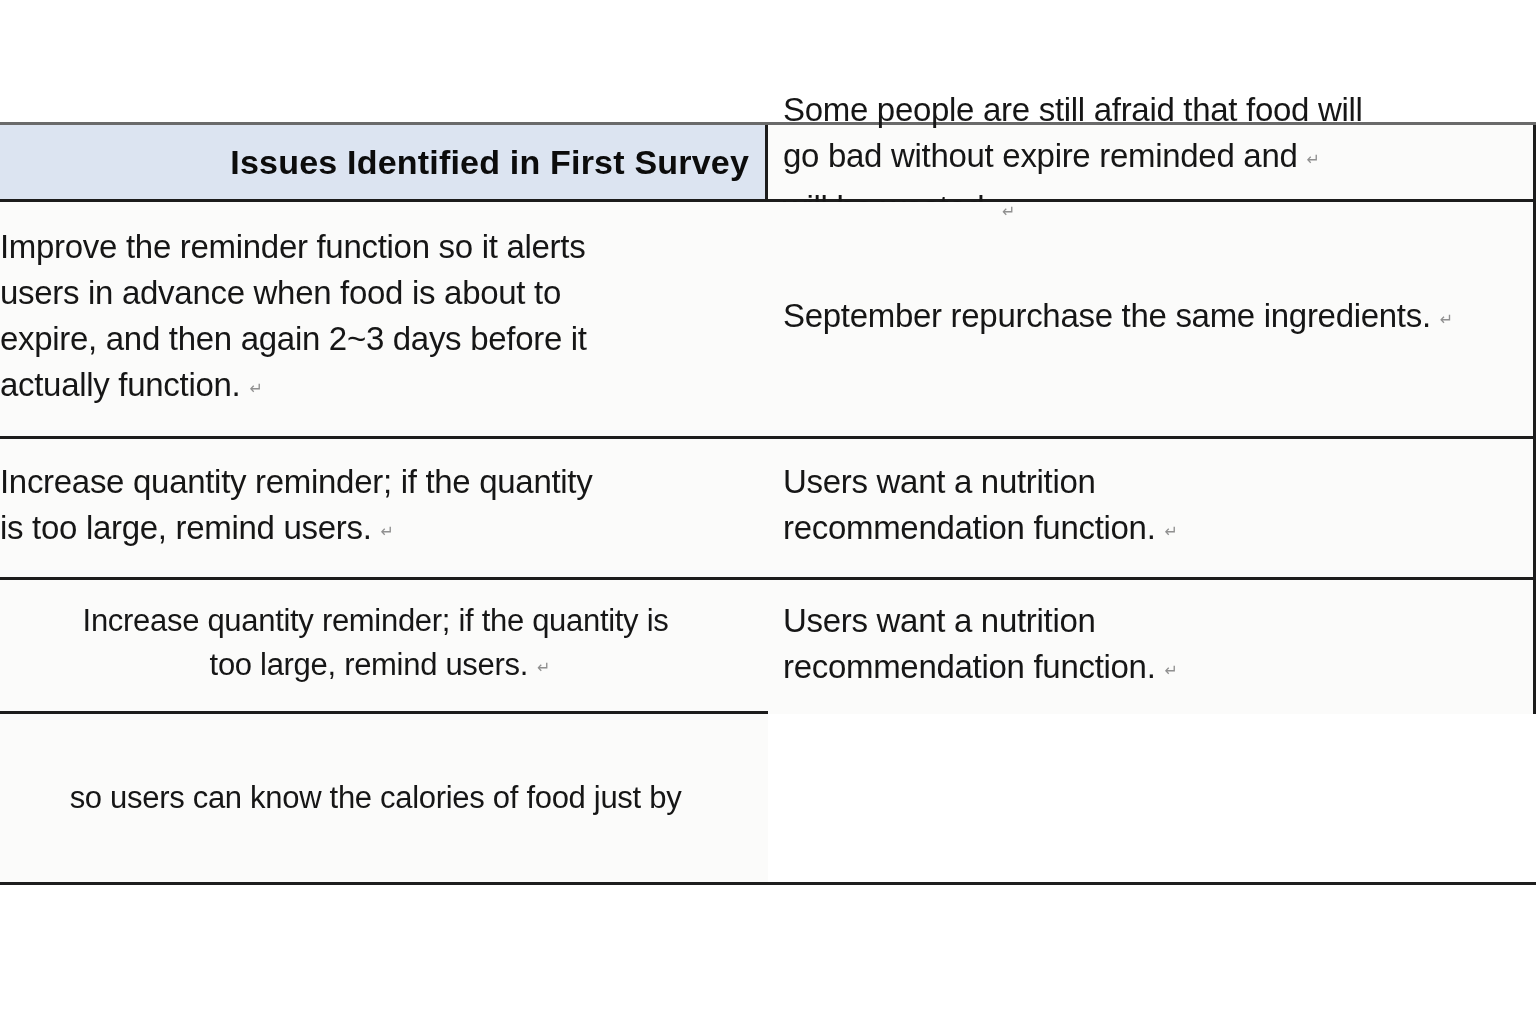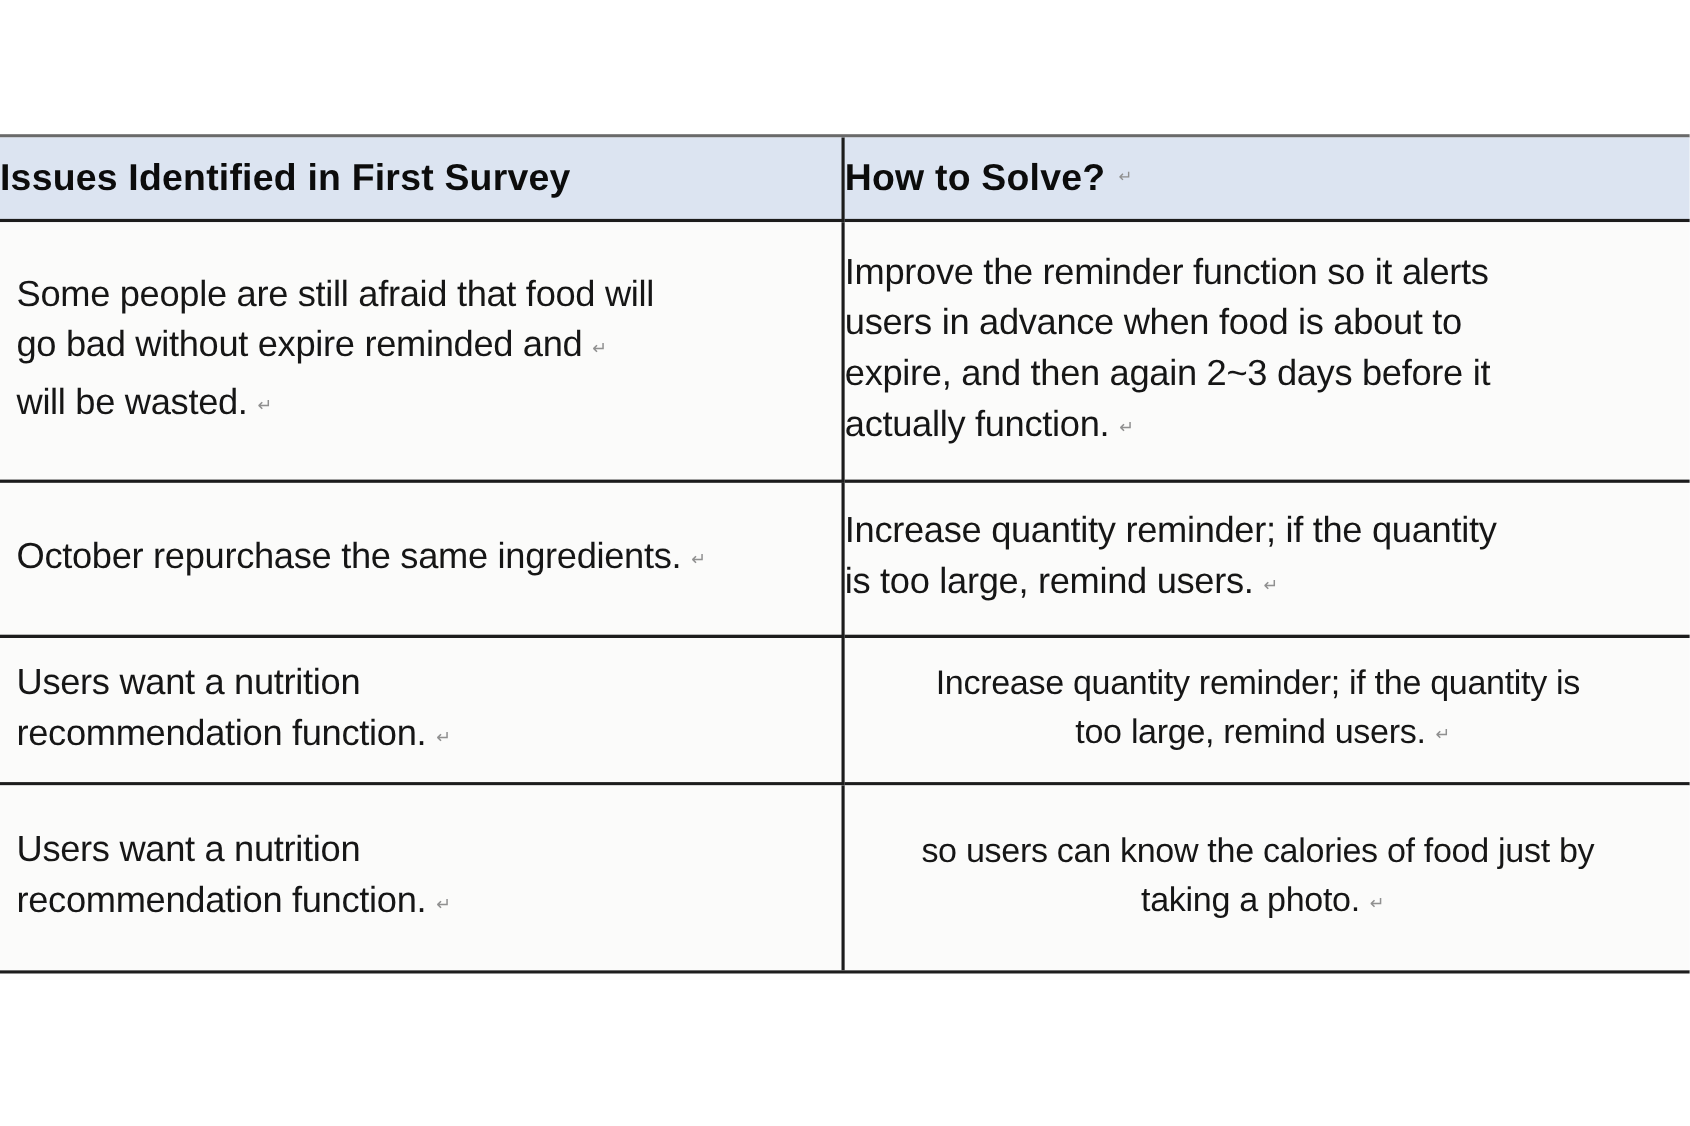--- a/index.html
+++ b/index.html
@@ -40,27 +40,27 @@
   }
   .cell.col-right {
     padding-right: 8px;
   }
   .cell.rule-below {
     border-bottom: 3px solid #1c1c1c;
   }
   .cell.header {
     background: #dce4f1;
     align-items: center;
-    justify-content: flex-start;
+    justify-content: flex-end;
     flex-direction: row;
     font-weight: bold;
     font-size: 34px;
     letter-spacing: 0.2px;
     color: #0c0c0c;
-    padding: 0;
+    padding: 16px;
   }
   .line {
     white-space: nowrap;
     letter-spacing: -0.3px;
   }
   .fs-a { font-size: 33px; line-height: 46px; }
   .fs-b { font-size: 31px; line-height: 44px; text-align: center; }
   .mark {
     font-family: "DejaVu Sans", sans-serif;
     font-size: 16px;
@@ -73,39 +73,35 @@
   .header .mark { font-weight: normal; font-size: 15px; margin-left: 12px; }
 </style>
 </head>
 <body>
 
 <div class="table">
 
   <div class="cell header col-left rule-below">
     <span>Issues Identified in First Survey</span>
   </div>
-  <div class="cell header col-right rule-below">
-    <span>How to Solve?</span>
-    <span class="mark">↵</span>
-  </div>
 
   <div class="cell col-left rule-below fs-a">
     <div class="line"><span>Some people are still afraid that food will</span><span class="mark"></span></div>
     <div class="line"><span>go bad without expire reminded and</span><span class="mark">↵</span></div>
     <div class="line"><span>will be wasted.</span><span class="mark">↵</span></div>
   </div>
   <div class="cell col-right rule-below fs-a">
     <div class="line"><span>Improve the reminder function so it alerts</span><span class="mark"></span></div>
     <div class="line"><span>users in advance when food is about to</span><span class="mark"></span></div>
     <div class="line"><span>expire, and then again 2~3 days before it</span><span class="mark"></span></div>
     <div class="line"><span>actually function.</span><span class="mark">↵</span></div>
   </div>
 
   <div class="cell col-left rule-below fs-a">
-    <div class="line"><span>October repurchase the same ingredients.</span><span class="mark">↵</span></div>
+    <div class="line"><span>September repurchase the same ingredients.</span><span class="mark">↵</span></div>
   </div>
   <div class="cell col-right rule-below fs-a">
     <div class="line"><span>Increase quantity reminder; if the quantity</span><span class="mark"></span></div>
     <div class="line"><span>is too large, remind users.</span><span class="mark">↵</span></div>
   </div>
 
   <div class="cell col-left rule-below fs-a">
     <div class="line"><span>Users want a nutrition</span><span class="mark"></span></div>
     <div class="line"><span>recommendation function.</span><span class="mark">↵</span></div>
   </div>
@@ -113,16 +109,15 @@
     <div class="line"><span>Increase quantity reminder; if the quantity is</span><span class="mark"></span></div>
     <div class="line"><span>too large, remind users.</span><span class="mark">↵</span></div>
   </div>
 
   <div class="cell col-left fs-a">
     <div class="line"><span>Users want a nutrition</span><span class="mark"></span></div>
     <div class="line"><span>recommendation function.</span><span class="mark">↵</span></div>
   </div>
   <div class="cell col-right fs-b">
     <div class="line"><span>so users can know the calories of food just by</span><span class="mark"></span></div>
-    <div class="line"><span>taking a photo.</span><span class="mark">↵</span></div>
   </div>
 
 </div>
 
 </body></html>

